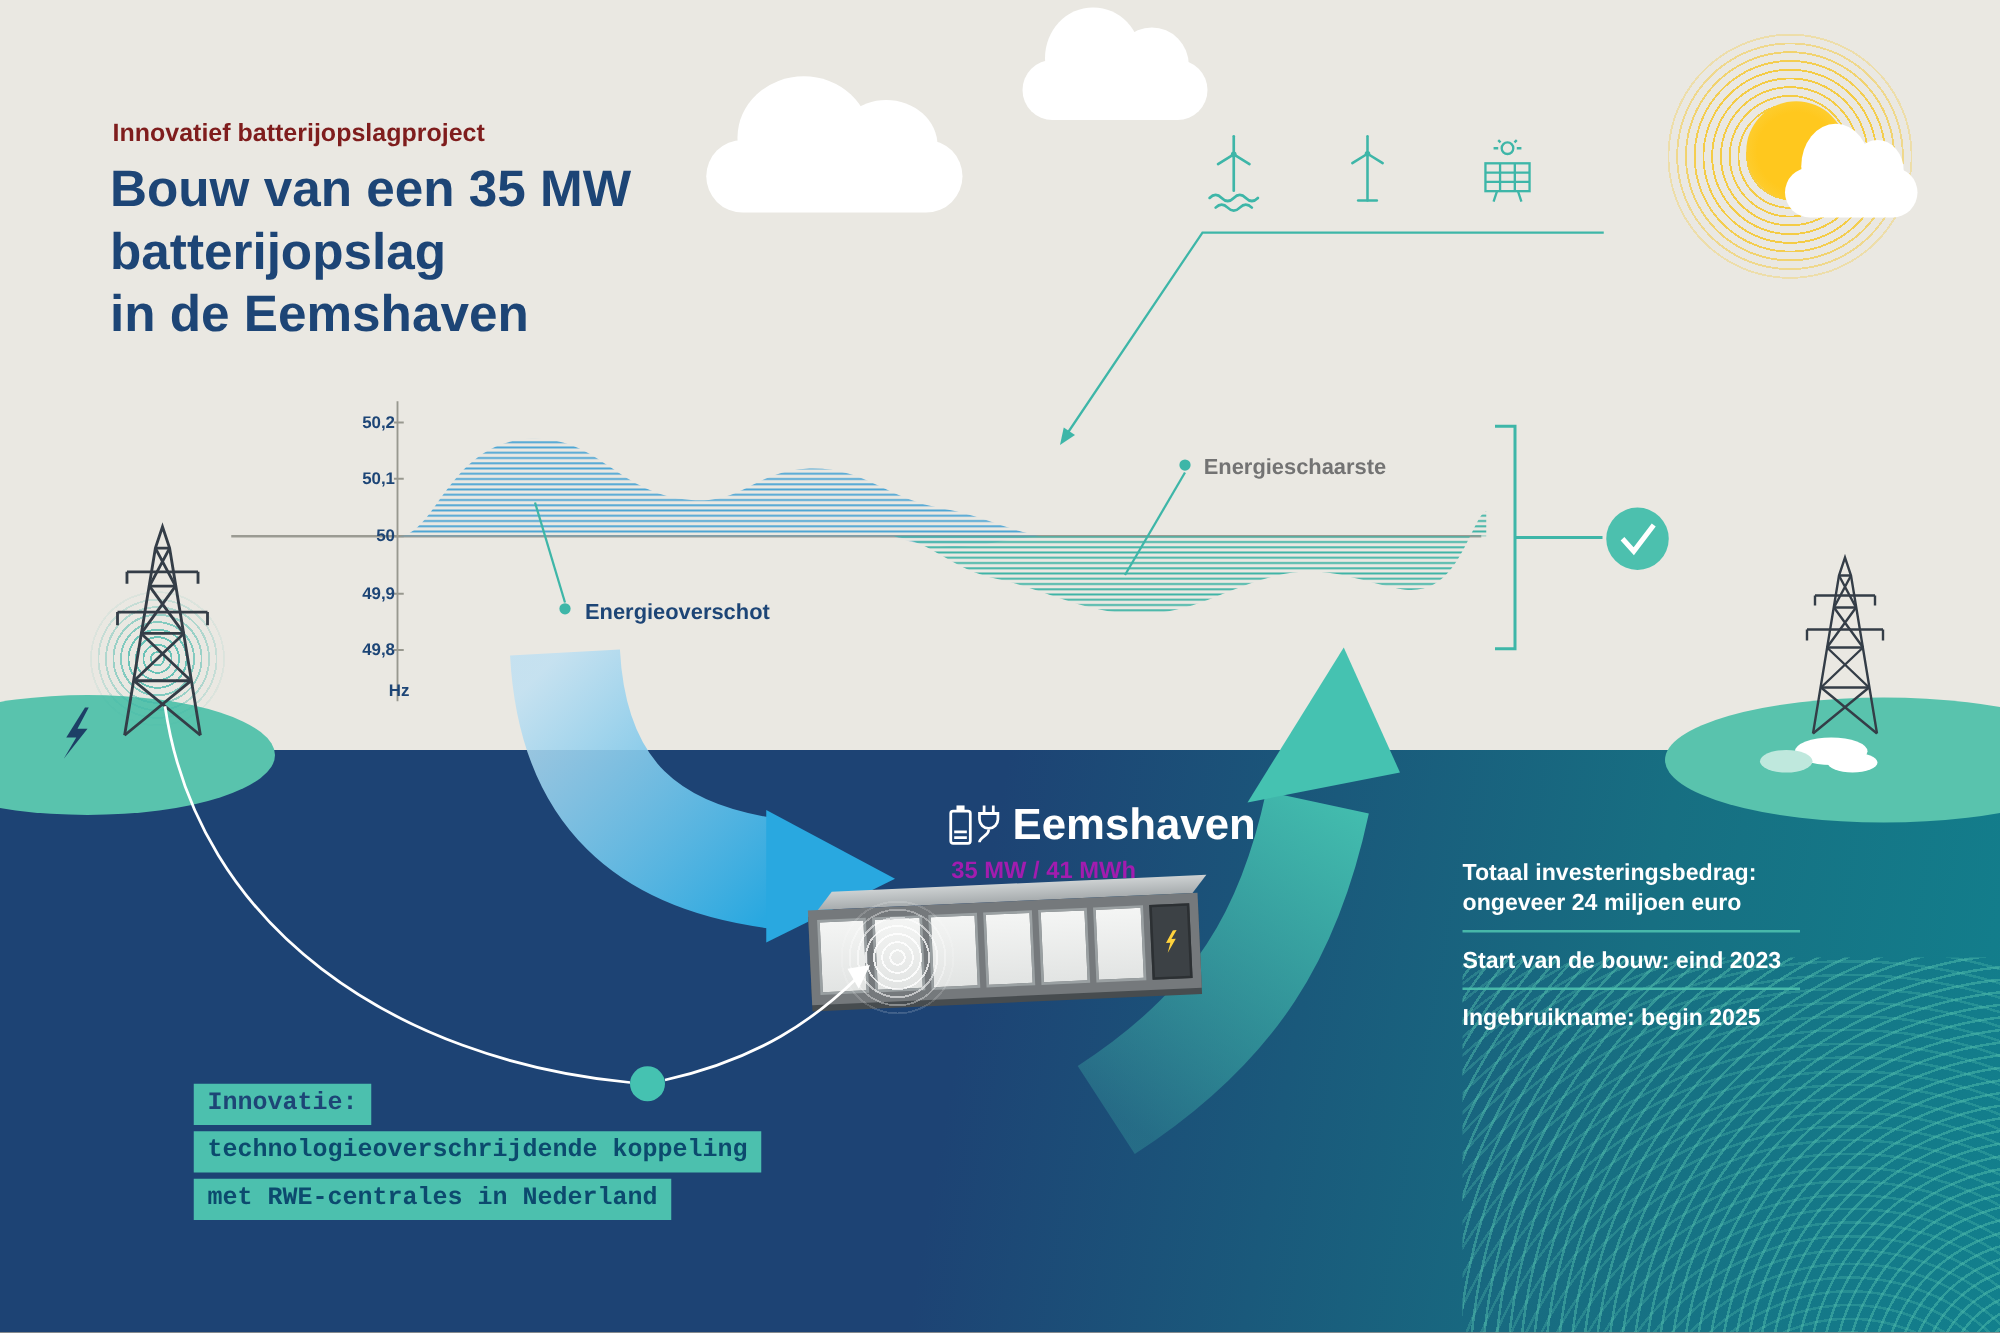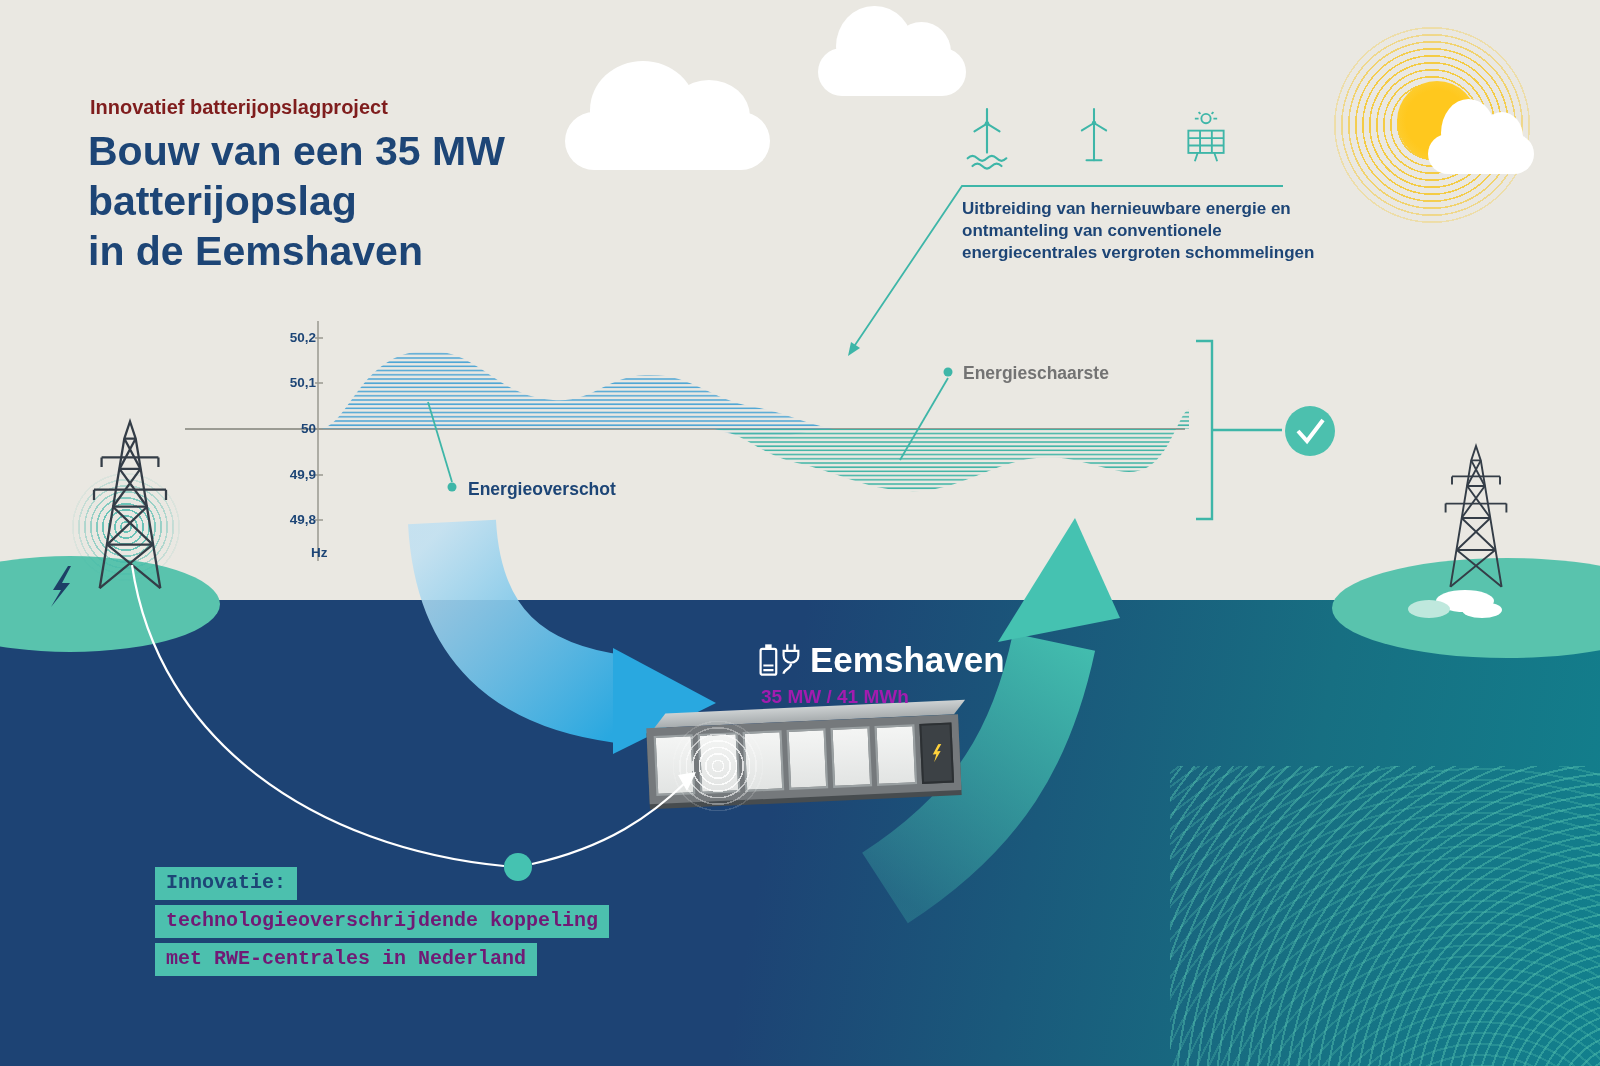--- a/index.html
+++ b/index.html
@@ -95,21 +95,21 @@
   .facts{position:absolute;left:1170px;top:676px;width:270px;color:#fff;font-size:18.5px;
          font-weight:bold;line-height:1.3;z-index:8;}
   .fact{padding:10px 0;white-space:pre-line;}
   .fact + .fact{border-top:2px solid rgba(76,192,174,.9);}
 
   
   .chips{position:absolute;left:155px;top:867px;z-index:8;font-family:Liberation Mono, monospace;}
   .chip{display:table;background:#4cc0ae;padding:4px 11px 6px 11px;margin-bottom:5px;
         font-size:20px;font-weight:bold;}
   .chip-navy{color:#1d4576;}
-  .chip-white{color:#701a75;}
+  .chip-white{color:#0c4a6e;}
 
   
   .annotations{position:absolute;left:0;top:0;width:1600px;height:1066px;z-index:9;pointer-events:none;}
 </style>
 </head>
 <body>
 
 <div class="canvas">
 
   <div class="ocean"></div>
@@ -178,23 +178,20 @@
   <svg class="icon-solar" viewBox="0 0 56 62" width="52" height="58">
     <g stroke="#3eb6a8" stroke-width="2" fill="none">
       <circle cx="28" cy="9" r="5"></circle>
       <path d="M20,2 l2,2 M36,2 l-2,2 M16,9 h4 M36,9 h4"></path>
       <rect x="9" y="22" width="38" height="24"></rect>
       <path d="M9,30 h38 M9,38 h38 M21.6,22 v24 M34.3,22 v24"></path>
       <path d="M19,46 l-3,9 M37,46 l3,9"></path>
     </g>
   </svg>
 
-  <div class="renewables-text">Uitbreiding van hernieuwbare energie en
-ontmanteling van conventionele
-energiecentrales vergroten schommelingen</div>
 
   <div class="baseline"></div>
   <svg class="waves" viewBox="0 0 880 250">
     <defs>
       <pattern id="pBlue" width="8" height="4.2" patternUnits="userSpaceOnUse">
         <line x1="0" y1="1" x2="8" y2="1" stroke="#4aa4d4" stroke-width="1.5"></line>
       </pattern>
       <pattern id="pTeal" width="8" height="4.2" patternUnits="userSpaceOnUse">
         <line x1="0" y1="1" x2="8" y2="1" stroke="#3bb3a4" stroke-width="1.5"></line>
       </pattern>
@@ -267,20 +264,26 @@
       <rect x="10" y="4" width="7" height="5" fill="#fff" stroke="none"></rect>
       <path d="M8,27 h11 M8,32 h11"></path>
       <path d="M34,4 v7 M42,4 v7"></path>
       <path d="M30,11 h16 v5 a8,8 0 0 1 -16,0 z"></path>
       <path d="M38,25 c0,6 -8,6 -8,11"></path>
     </g>
   </svg>
   <div class="station-name">Eemshaven</div>
   <div class="station-capacity">35 MW / 41 MWh</div>
 
+  <div class="facts">
+    <div class="fact">Totaal investeringsbedrag:
+ongeveer 24 miljoen euro</div>
+    <div class="fact">Start van de bouw: eind 2023</div>
+    <div class="fact">Ingebruikname: begin 2025</div>
+  </div>
 
   <div class="chips">
     <div class="chip chip-navy">Innovatie:</div>
     <div class="chip chip-white">technologieoverschrijdende koppeling</div>
     <div class="chip chip-white">met RWE-centrales in Nederland</div>
   </div>
 
   <svg class="annotations" viewBox="0 0 1600 1066">
     <g>
       <polyline points="1283,186 962,186 851,351" fill="none" stroke="#3eb6a8" stroke-width="1.8"></polyline>

